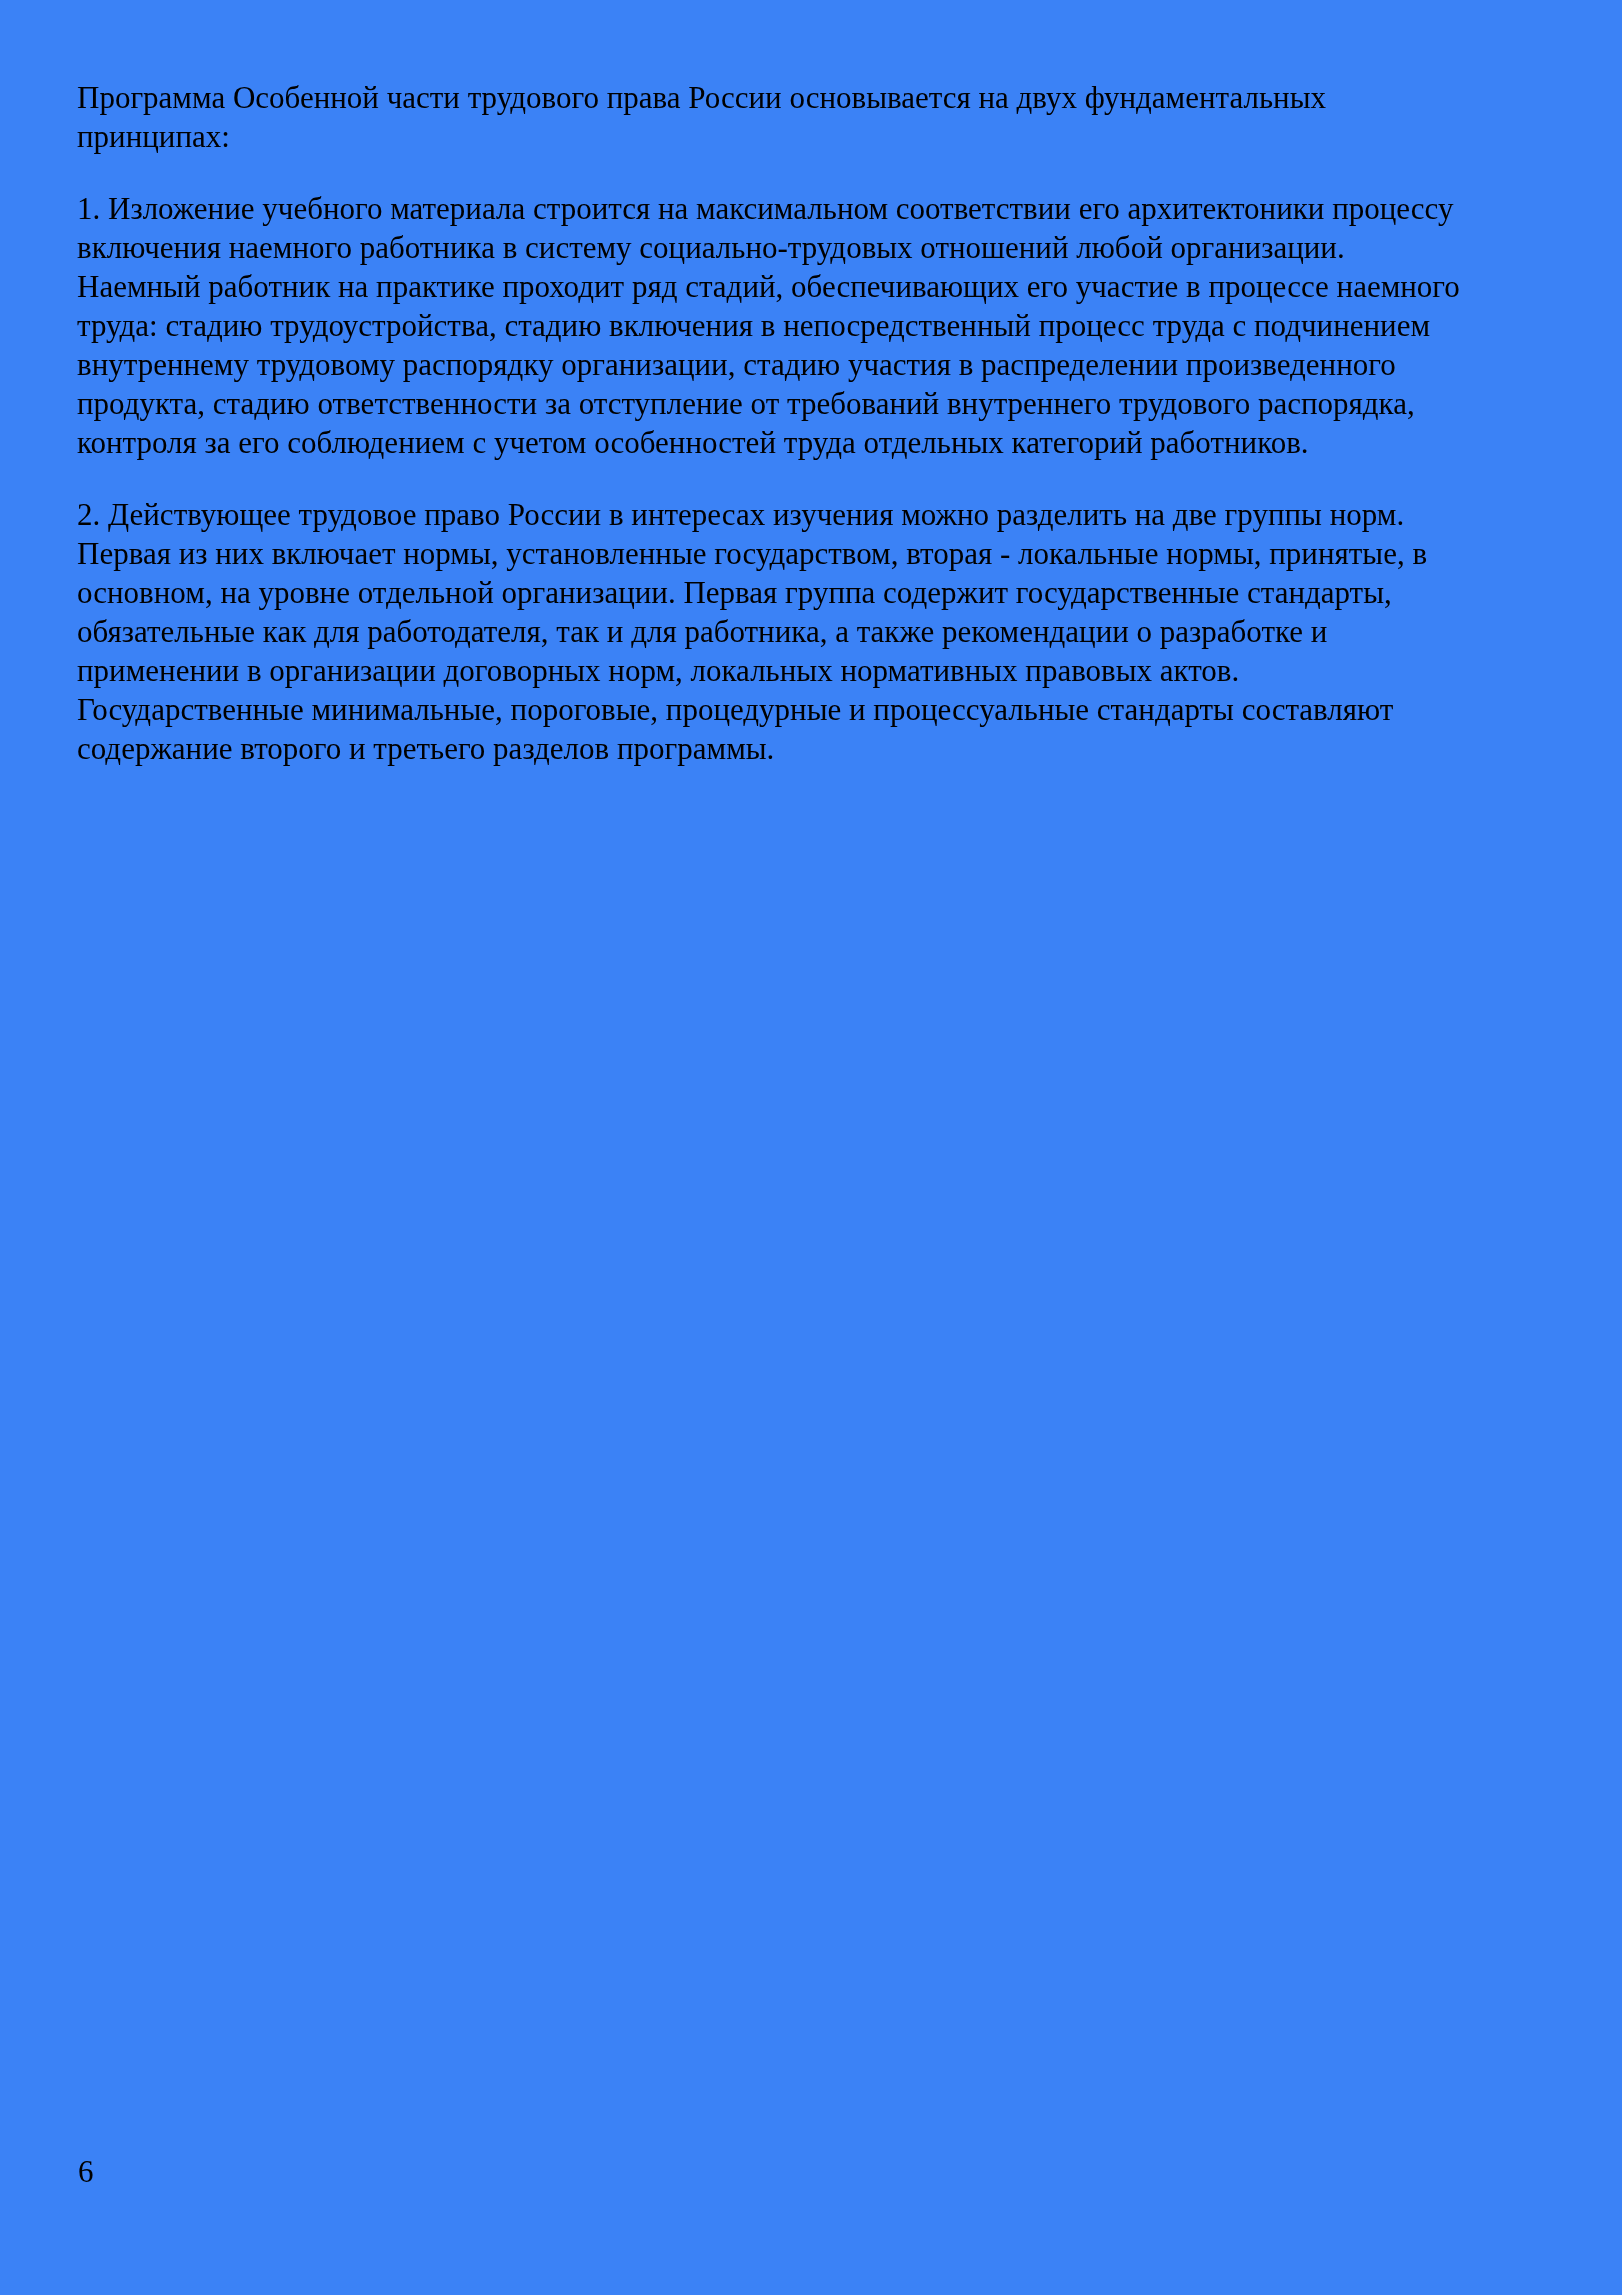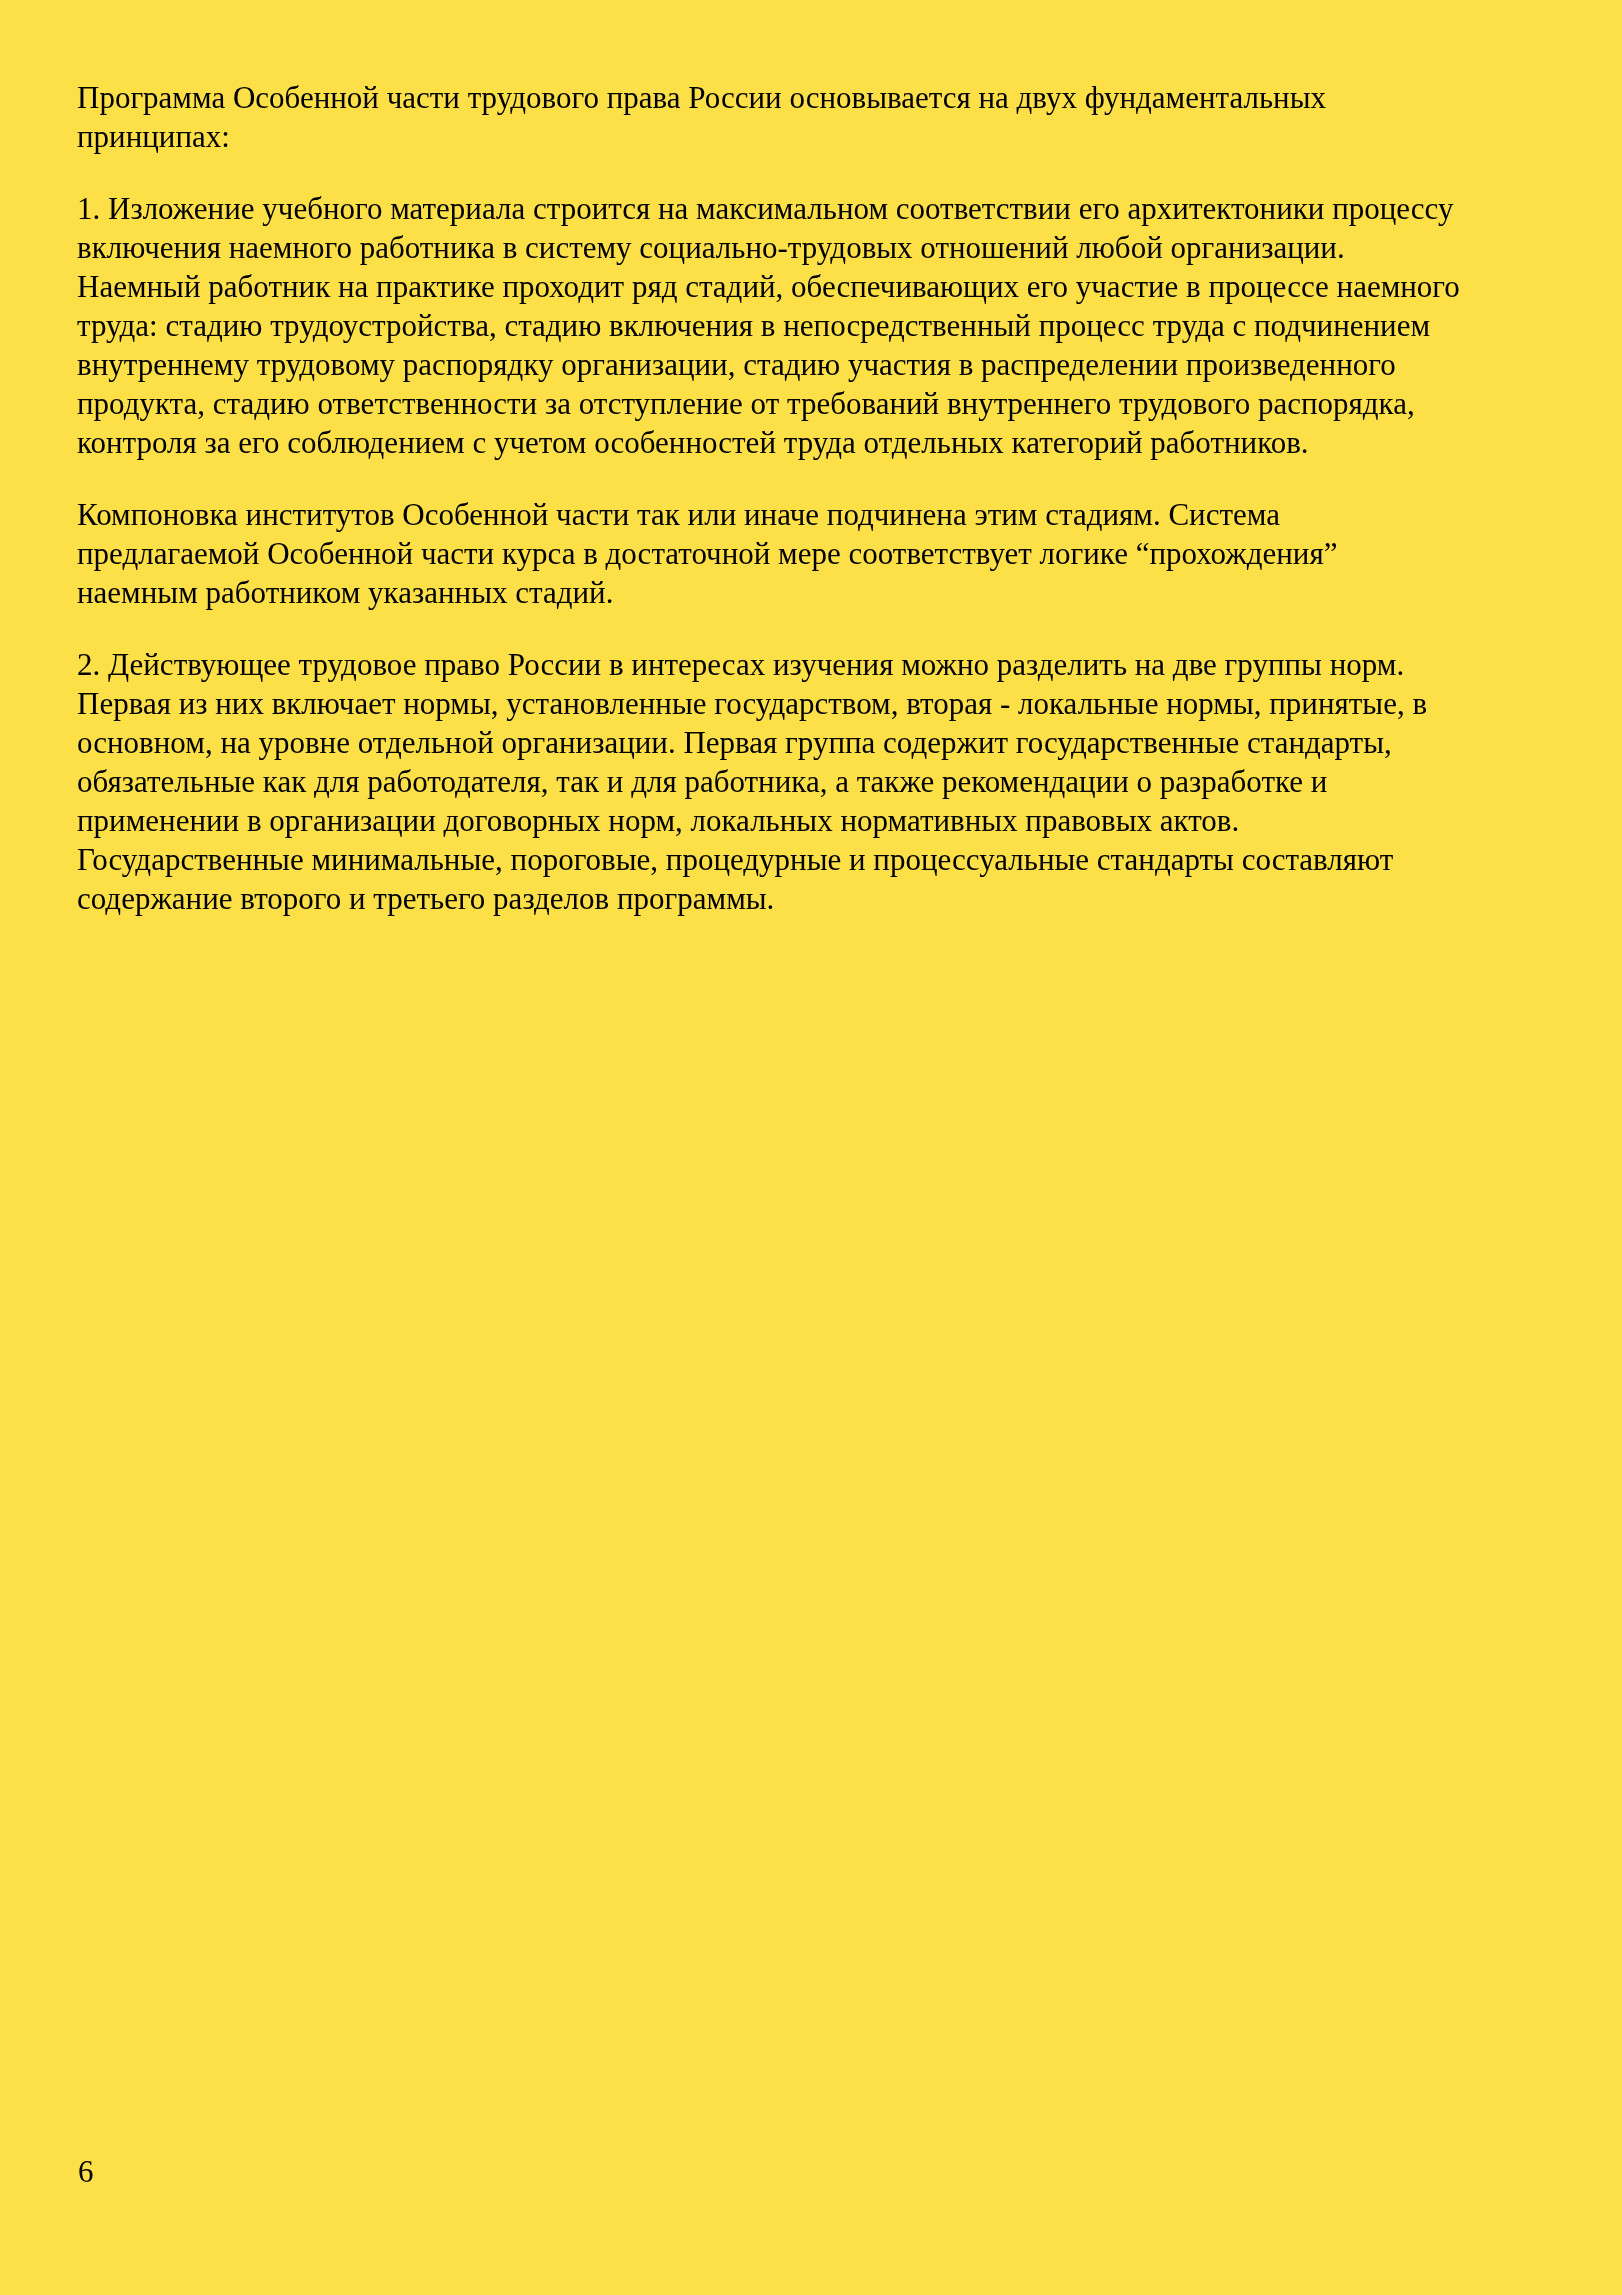--- a/index.html
+++ b/index.html
@@ -11,21 +11,21 @@
     width: 1622px;
     height: 2295px;
     position: relative;
     overflow: hidden;
     color: #000000;
     font-family: "Liberation Serif", serif;
   }
   .page {
     position: absolute;
     inset: 0;
-    background: #fde047;
+    background: #3b82f6;
   }
   .content {
     position: absolute;
     left: 77px;
     top: 78px;
     right: 72px;
   }
   .para {
     margin: 0 0 33px 0;
     font-size: 31px;
@@ -49,23 +49,20 @@
   <div class="content">
     <p class="para">Программа Особенной части трудового права России основывается на двух фундаментальных
 принципах:</p>
     <p class="para">1. Изложение учебного материала строится на максимальном соответствии его архитектоники процессу
 включения наемного работника в систему социально-трудовых отношений любой организации.
 Наемный работник на практике проходит ряд стадий, обеспечивающих его участие в процессе наемного
 труда: стадию трудоустройства, стадию включения в непосредственный процесс труда с подчинением
 внутреннему трудовому распорядку организации, стадию участия в распределении произведенного
 продукта, стадию ответственности за отступление от требований внутреннего трудового распорядка,
 контроля за его соблюдением с учетом особенностей труда отдельных категорий работников.</p>
-    <p class="para">Компоновка институтов Особенной части так или иначе подчинена этим стадиям. Система
-предлагаемой Особенной части курса в достаточной мере соответствует логике “прохождения”
-наемным работником указанных стадий.</p>
     <p class="para">2. Действующее трудовое право России в интересах изучения можно разделить на две группы норм.
 Первая из них включает нормы, установленные государством, вторая - локальные нормы, принятые, в
 основном, на уровне отдельной организации. Первая группа содержит государственные стандарты,
 обязательные как для работодателя, так и для работника, а также рекомендации о разработке и
 применении в организации договорных норм, локальных нормативных правовых актов.
 Государственные минимальные, пороговые, процедурные и процессуальные стандарты составляют
 содержание второго и третьего разделов программы.</p>
   </div>
   <div class="page-number">6</div>
 </div>

